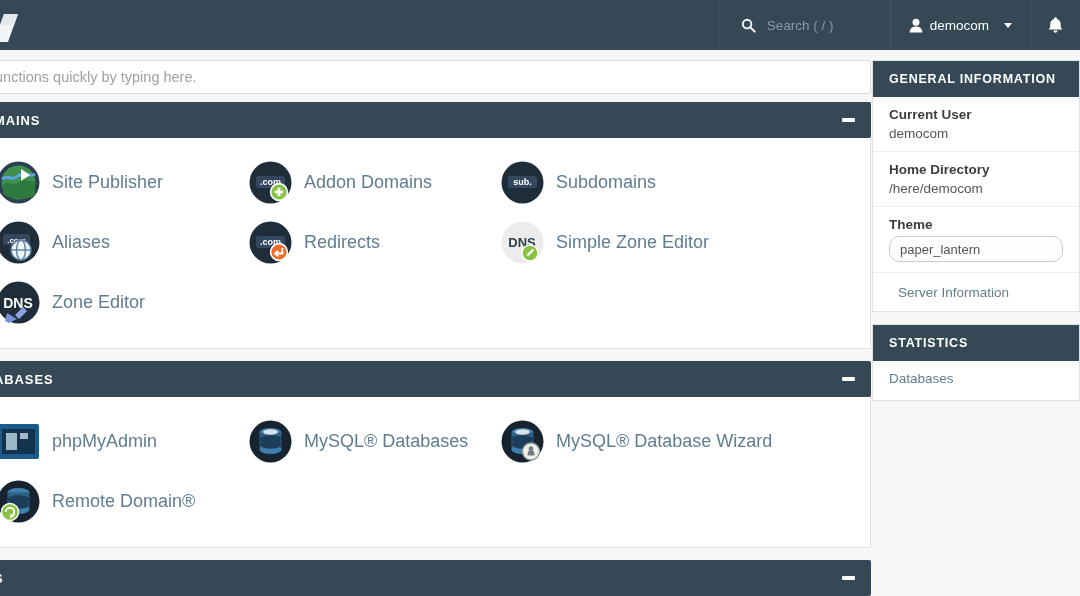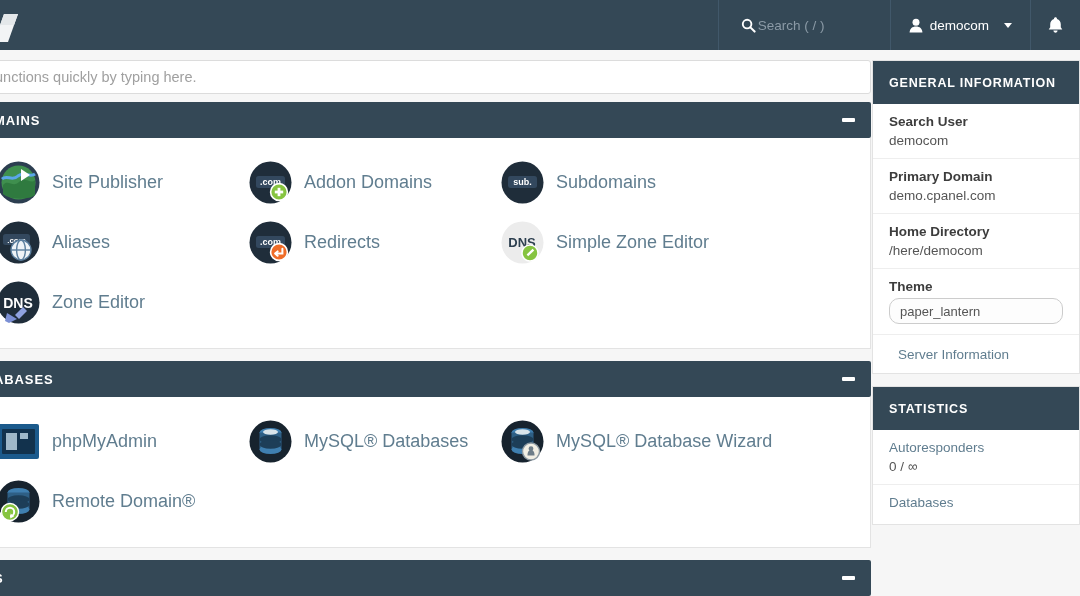--- a/index.html
+++ b/index.html
@@ -22,21 +22,21 @@
     width: 30px; position: relative; overflow: hidden;
     display: flex; align-items: center; justify-content: flex-end;
   }
   .brand-glyph {
     width: 34px; height: 34px; margin-right: 14px;
     position: relative;
   }
   .brand-glyph svg { position: absolute; left: -22px; top: 0; }
   .nav-spacer { flex: 1 1 auto; }
   .nav-cell {
-    display: flex; align-items: center; gap: 2px;
+    display: flex; align-items: center; gap: 11px;
     padding: 0 18px;
     border-left: 1px solid #41586a;
     height: 50px;
     color: #ffffff;
     font-size: 13.5px;
   }
   .nav-search { width: 172px; padding-left: 22px; }
   .search-icon-wrap { display: flex; align-items: center; color: #fff; }
   .search-ph { color: #8b9aa6; font-size: 13.5px; }
   .nav-user { gap: 7px; }
@@ -108,21 +108,21 @@
   .sidebar {
     position: absolute; top: 50px; left: 872px;
     width: 208px; height: 546px;
     overflow: hidden;
     background: #f6f6f6;
     padding: 10px 0 0 0;
   }
   .panel { background: #ffffff; border: 1px solid #e3e3e3; margin-bottom: 12px; }
   .panel-head {
     background: #344856; color: #fff;
-    height: 43px; display: flex; align-items: center;
+    height: 36px; display: flex; align-items: center;
     padding: 0 16px;
     font-size: 12.5px; font-weight: 700; letter-spacing: 0.8px;
   }
   .panel-row { padding: 10px 16px 10px 16px; border-bottom: 1px solid #eeeeee; }
   .panel-row:last-child { border-bottom: none; }
   .row-label { font-size: 13.5px; font-weight: 700; color: #3d3d3d; margin-bottom: 4px; }
   .row-value { font-size: 13.5px; color: #555555; }
   .stat-label { font-size: 13.5px; color: #607d8f; margin-bottom: 4px; }
   .stat-value { font-size: 13.5px; color: #555555; }
   .theme-select {
@@ -373,49 +373,41 @@
     </div>
 
   </div>
 
   <div class="sidebar">
 
     <div class="panel">
       <div class="panel-head">GENERAL INFORMATION</div>
 
       <div class="panel-row">
-        <div class="row-label">Search User</div>
+        <div class="row-label">Current User</div>
         <div class="row-value">democom</div>
-      </div>
-      <div class="panel-row">
-        <div class="row-label">Primary Domain</div>
-        <div class="row-value">demo.cpanel.com</div>
       </div>
       <div class="panel-row">
         <div class="row-label">Home Directory</div>
         <div class="row-value">/here/democom</div>
       </div>
       <div class="panel-row">
         <div class="row-label">Theme</div>
         <div class="theme-select">
           <span>paper_lantern</span>
         </div>
       </div>
       <div class="link-row">
         <span class="link">Server Information</span>
       </div>
     </div>
 
     <div class="panel">
       <div class="panel-head">STATISTICS</div>
 
       <div class="panel-row">
-        <div class="stat-label">Autoresponders</div>
-        <div class="stat-value">0 / ∞</div>
-      </div>
-      <div class="panel-row">
         <div class="stat-label">Databases</div>
       </div>
     </div>
 
   </div>
 
 </div>
 
 </body></html>

